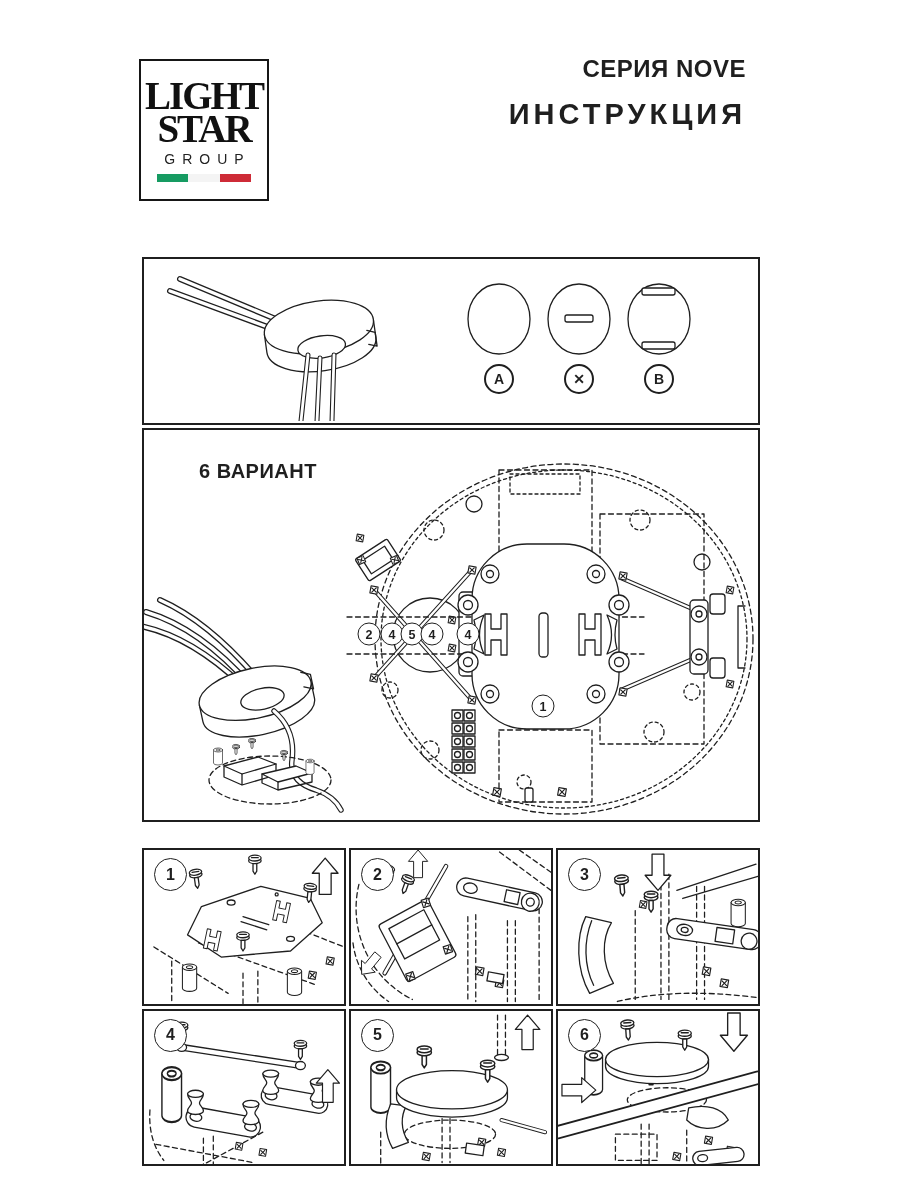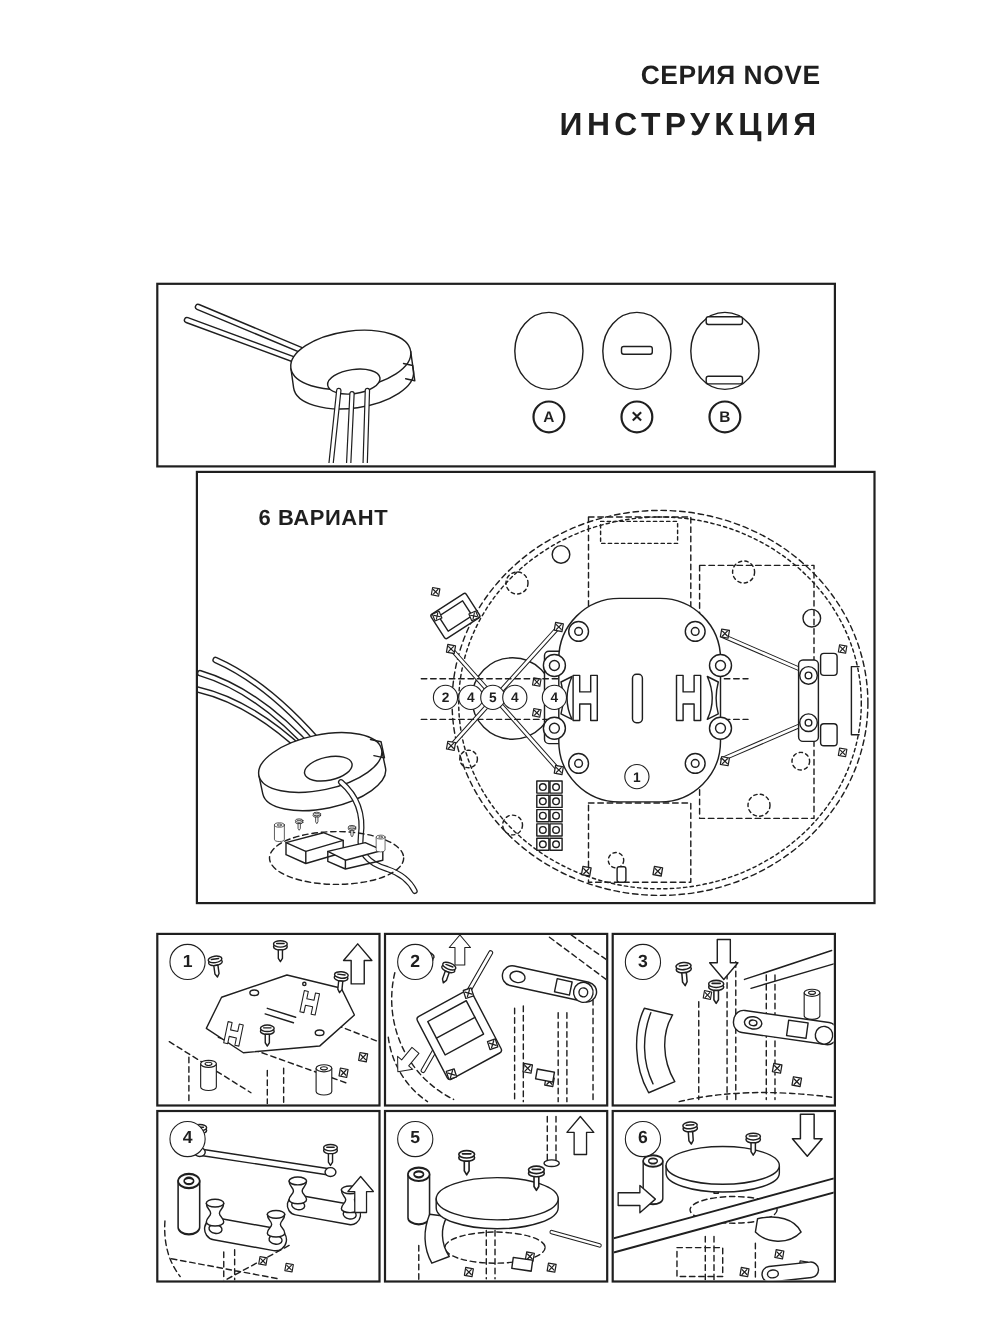--- a/index.html
+++ b/index.html
@@ -16,21 +16,21 @@
 
   .title-block{position:absolute;right:156px;top:52px;text-align:right;}
   .t-line{font-size:24px;font-weight:bold;line-height:33px;letter-spacing:0.5px;}
   .t-sub{margin-top:12px;}
   .t-big1{font-size:29px;font-weight:bold;line-height:35px;letter-spacing:4px;}
   .t-big2{font-size:29px;font-weight:bold;line-height:35px;letter-spacing:1px;}
 
   
   .panel{position:absolute;border:2px solid #1f1f1f;box-sizing:border-box;background:#fff;}
   .panel-a{left:142px;top:257px;width:618px;height:168px;}
-  .panel-b{left:142px;top:428px;width:618px;height:394px;margin-left:36px;}
+  .panel-b{left:142px;top:428px;width:618px;height:394px;}
   .art{position:absolute;left:0;top:0;}
 
   .fasteners{position:absolute;left:318px;top:22px;display:flex;gap:6px;}
   .fastener{width:74px;display:flex;flex-direction:column;align-items:center;}
   .fastener svg{width:70px;height:78px;}
   .fastener-label{margin-top:5px;width:26px;height:26px;border:2px solid #1f1f1f;border-radius:50%;
                   display:flex;align-items:center;justify-content:center;font-weight:bold;font-size:14px;background:#fff;}
 
   .variant-title{position:absolute;left:55px;top:30px;font-size:20px;font-weight:bold;letter-spacing:0.5px;}
 
@@ -87,20 +87,30 @@
     <g id="post">
       <path class="lnW" d="M-9,0 V26 a9,4 0 0 0 18,0 V0 Z"></path>
       <ellipse class="lnW" cx="0" cy="0" rx="9" ry="4"></ellipse>
       <ellipse class="ln" cx="0" cy="0" rx="4" ry="1.8"></ellipse>
     </g>
   </defs>
 </svg>
 
 <div class="page">
 
+  <div class="logo-box">
+    <div class="logo-word">LIGHT</div>
+    <div class="logo-word">STAR</div>
+    <div class="logo-group" style="letter-spacing:7px;">GROUP</div>
+    <div class="logo-flag">
+      <span style="background:#169b62"></span>
+        <span style="background:#f4f4f4"></span>
+        <span style="background:#ce2b37"></span>
+    </div>
+  </div>
 
   <div class="title-block">
     <div class="t-line">СЕРИЯ NOVE</div>
     <div class="t-sub">
       <div class="t-big1">ИНСТРУКЦИЯ</div>
     </div>
   </div>
 
   <div class="panel panel-a">
     <svg class="art" style="left:18px;top:4px" width="300" height="158" viewBox="0 0 300 158">

